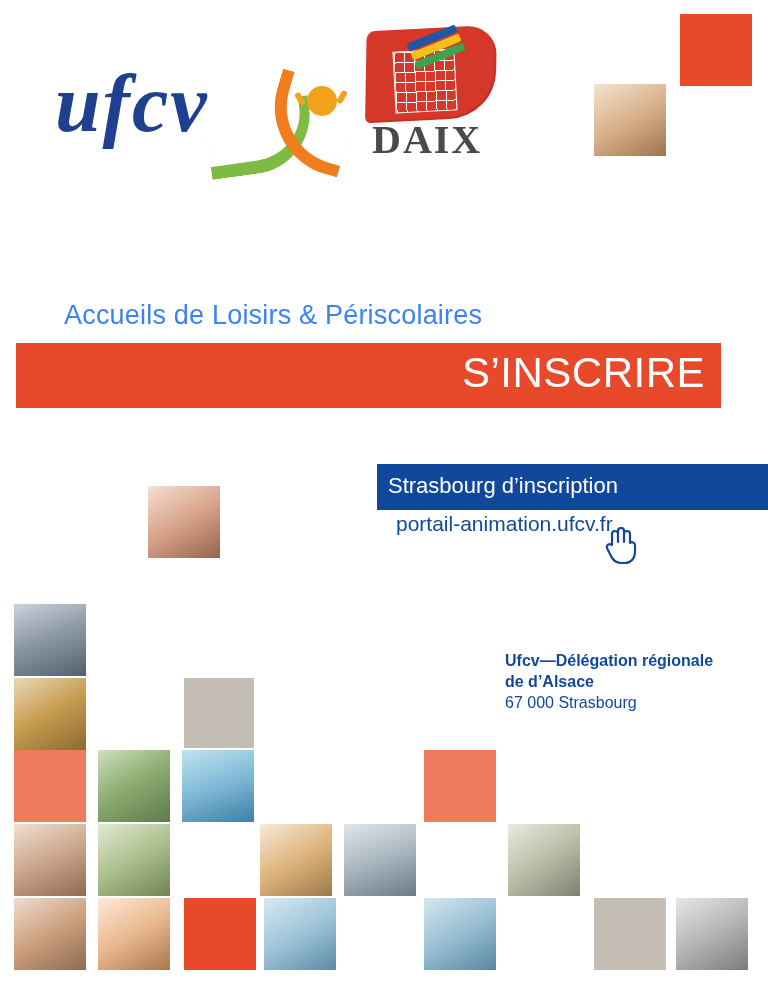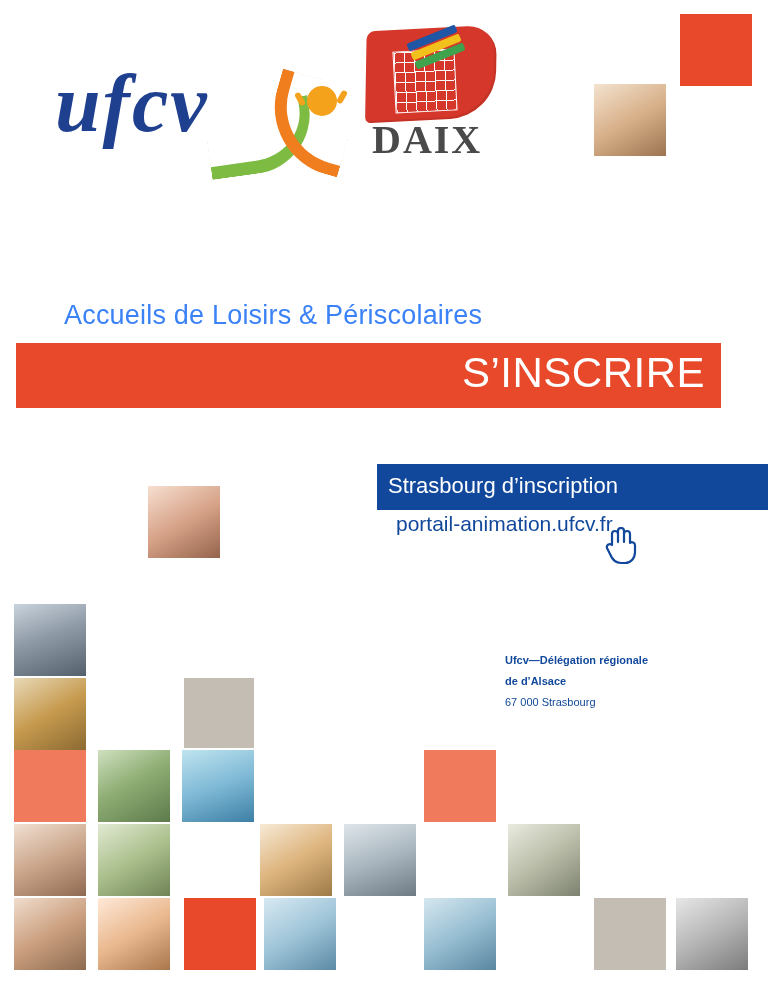--- a/index.html
+++ b/index.html
@@ -213,21 +213,21 @@
     width: 34px;
     height: 36px;
   }
 
   
   .address {
     position: absolute;
     left: 505px;
     top: 650px;
     width: 240px;
-    font-size: 11px;
+    font-size: 16px;
     line-height: 21px;
     color: #11489b;
   }
   .address .bold { font-weight: bold; }
 
   
   .g1 { background: linear-gradient(160deg,#c9d3dd 0%,#8e9aa6 45%,#54606c 100%); }
   .g2 { background: linear-gradient(150deg,#e8d9b8 0%,#c69a4e 50%,#8c6a33 100%); }
   .g3 { background: linear-gradient(150deg,#cfe0c0 0%,#8fae74 45%,#5d7a4b 100%); }
   .g4 { background: linear-gradient(160deg,#bfe4ef 0%,#7fb9d6 50%,#3d7fa5 100%); }

